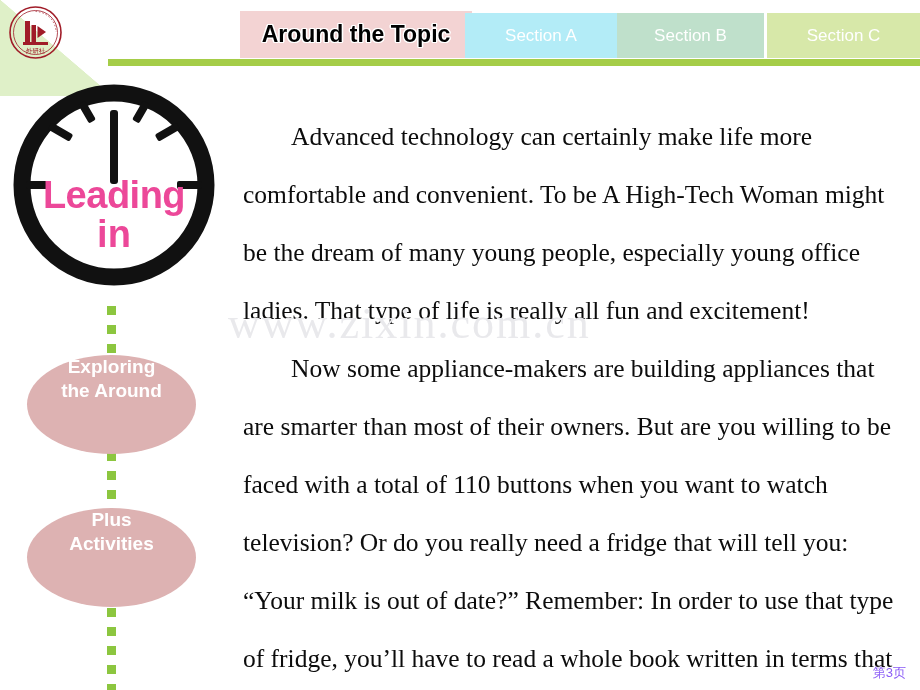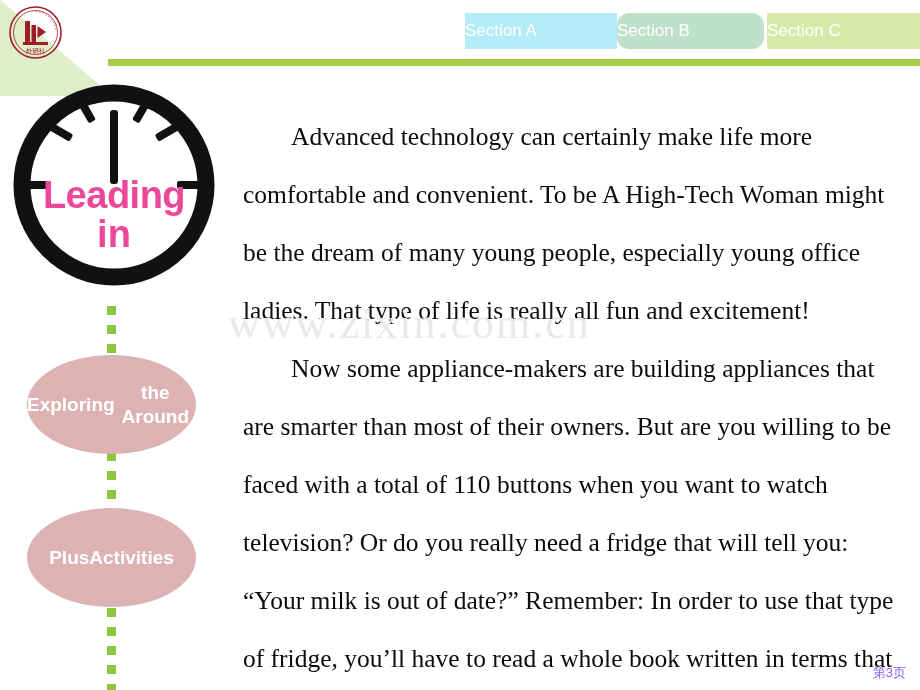--- a/index.html
+++ b/index.html
@@ -97,32 +97,32 @@
     text-shadow:
        1.4px 0 #fff, -1.4px 0 #fff, 0 1.4px #fff, 0 -1.4px #fff,
        1px 1px #fff, -1px -1px #fff, 1px -1px #fff, -1px 1px #fff;
     white-space: nowrap;
   }
 
   
   .tab {
     position: absolute;
     top: 13px;
-    height: 36px;
+    height: 45px;
     display: flex;
     align-items: center;
-    justify-content: flex-start;
+    justify-content: center;
     font-family: "Liberation Sans", sans-serif;
     font-size: 17px;
     color: #ffffff;
     z-index: 4;
     cursor: pointer;
   }
   .tab-a { left: 465px; width: 152px; background: #b3ecf7; }
-  .tab-b { left: 617px; width: 147px; background: #bfe0cb; border-radius: 12px; }
+  .tab-b { left: 617px; width: 147px; background: #bfe0cb; }
   .tab-c { left: 767px; width: 153px; background: #d7e8a9; }
 
   
   .dotline {
     position: absolute;
     left: 107px;
     width: 9px;
     z-index: 1;
     background-image: linear-gradient(
        to bottom, #8cc63f 0, #8cc63f 9px,
@@ -158,23 +158,22 @@
   
   .ellipse {
     position: absolute;
     left: 27px;
     width: 169px;
     height: 99px;
     border-radius: 50%;
     background: #ddb2b2;
     z-index: 2;
     display: flex;
-    flex-direction: row;
+    flex-direction: column;
     align-items: center;
-    justify-content: center;
     font-family: "Liberation Sans", sans-serif;
     font-weight: bold;
     font-size: 19px;
     color: #ffffff;
     line-height: 1.25;
     text-align: center;
     cursor: pointer;
   }
   .ellipse-1 { top: 355px; }
   .ellipse-2 { top: 508px; }
@@ -237,20 +236,23 @@
       <path d="M28.5 20 L37 26 L28.5 32 Z" fill="#a01c28"></path>
       <rect x="14" y="36" width="25" height="3" fill="#a01c28"></rect>
       <text x="26.5" y="47" font-size="6.5" fill="#a01c28" text-anchor="middle" font-family="DejaVu Sans, sans-serif">外研社</text>
       <path d="M26.5 5.5 A21 21 0 0 1 47 26" fill="none" stroke="#a01c28" stroke-width="0.7" stroke-dasharray="1.5 2"></path>
     </svg>
   </div>
 
   <div class="green-rule"></div>
 
 
+  <div class="title-pill">
+    <span class="title-text">Around the Topic</span>
+  </div>
 
   <div class="tab tab-a">
     <span>Section A</span>
   </div>
   <div class="tab tab-b">
     <span>Section B</span>
   </div>
   <div class="tab tab-c">
     <span>Section C</span>
   </div>

